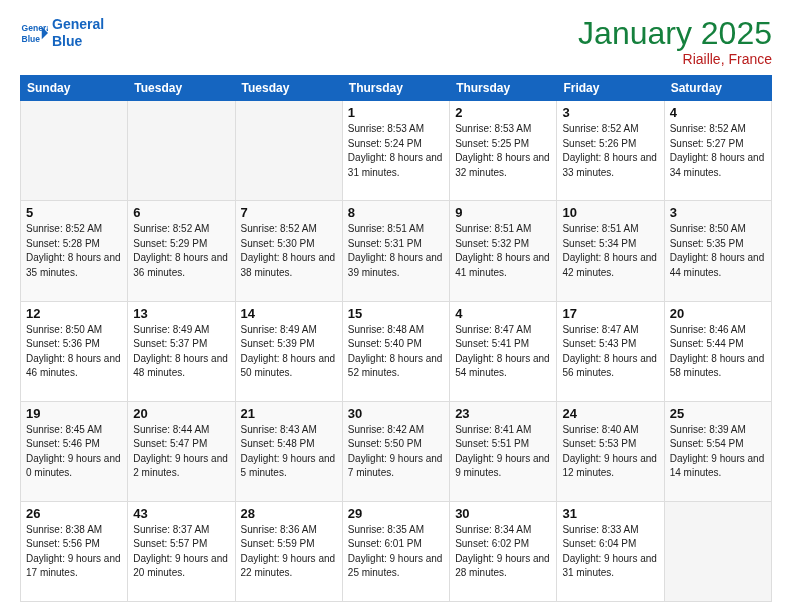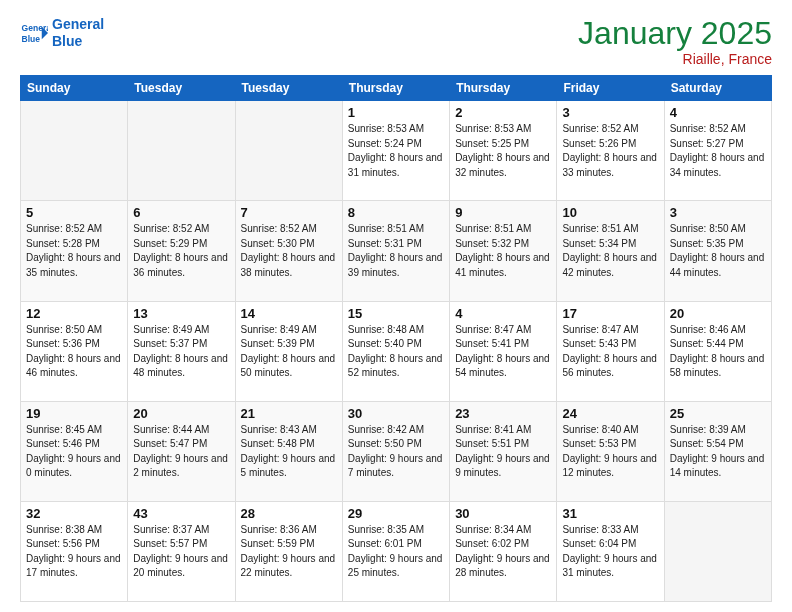--- a/index.html
+++ b/index.html
@@ -235,21 +235,21 @@
             <span class="day-number">24</span>
             <div class="cell-text">Sunrise: 8:40 AM<br>Sunset: 5:53 PM<br>Daylight: 9 hours and 12 minutes.</div>
           </td>
           <td>
             <span class="day-number">25</span>
             <div class="cell-text">Sunrise: 8:39 AM<br>Sunset: 5:54 PM<br>Daylight: 9 hours and 14 minutes.</div>
           </td>
         </tr>
         <tr>
           <td>
-            <span class="day-number">32</span>
+            <span class="day-number">26</span>
             <div class="cell-text">Sunrise: 8:38 AM<br>Sunset: 5:56 PM<br>Daylight: 9 hours and 17 minutes.</div>
           </td>
           <td>
             <span class="day-number">43</span>
             <div class="cell-text">Sunrise: 8:37 AM<br>Sunset: 5:57 PM<br>Daylight: 9 hours and 20 minutes.</div>
           </td>
           <td>
             <span class="day-number">28</span>
             <div class="cell-text">Sunrise: 8:36 AM<br>Sunset: 5:59 PM<br>Daylight: 9 hours and 22 minutes.</div>
           </td>

